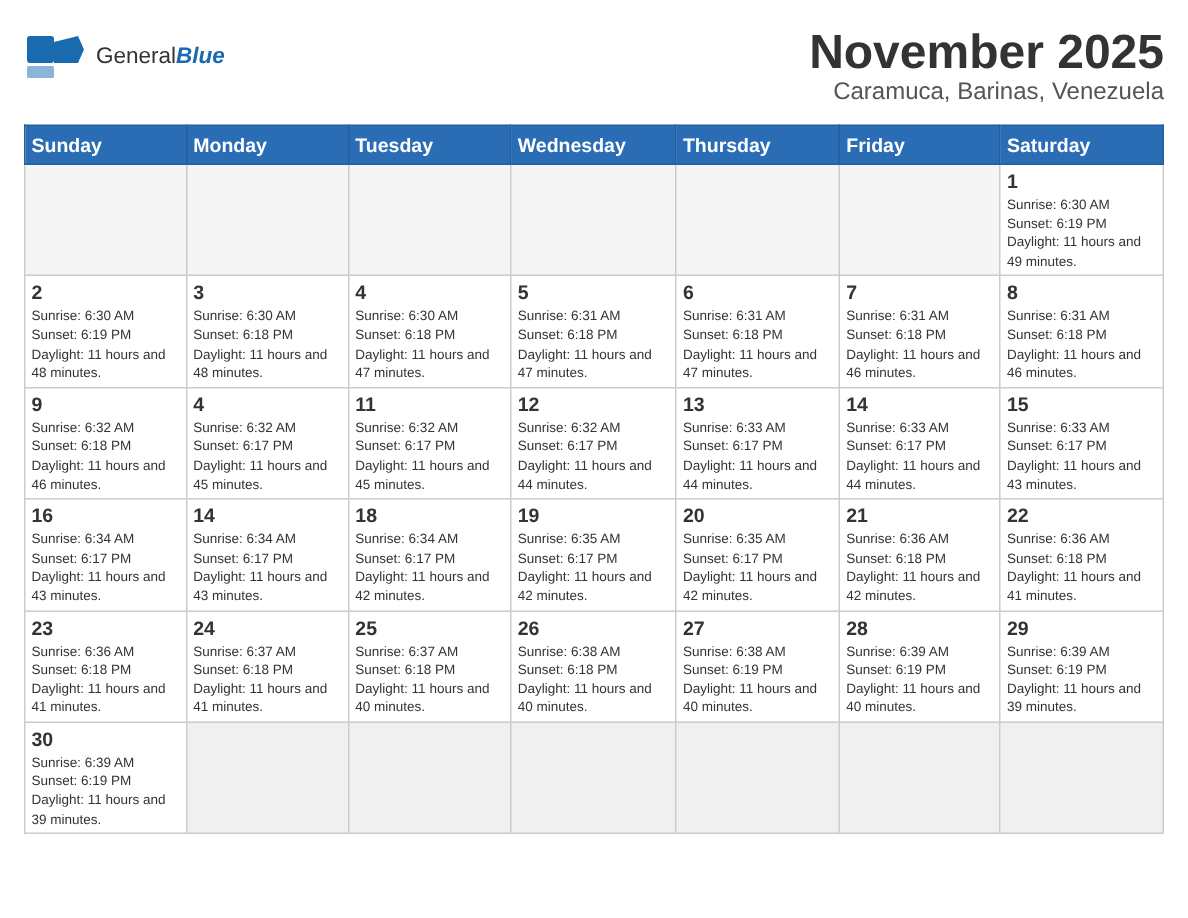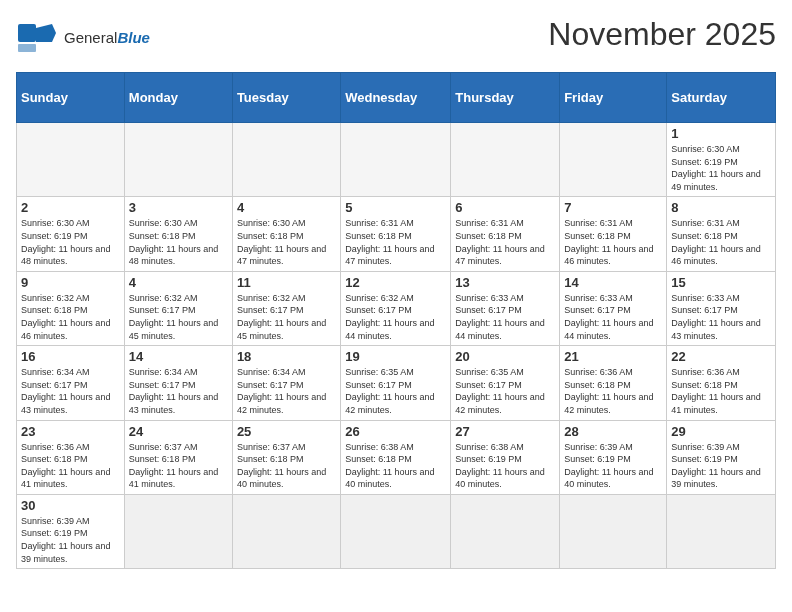--- a/index.html
+++ b/index.html
@@ -14,38 +14,38 @@
       display: flex;
       justify-content: space-between;
       align-items: flex-start;
       margin-bottom: 12px;
     }
     .title-area {
       text-align: right;
     }
     .month-title {
       font-size: 32px;
-      font-weight: normal;
+      font-weight: bold;
       color: #333;
     }
     .location {
       font-size: 16px;
       color: #555;
     }
     .calendar {
       width: 100%;
       border-collapse: collapse;
       border: 1px solid #ccc;
     }
     .calendar th {
       background: #2a6db5;
       color: #fff;
       font-size: 13px;
       font-weight: bold;
-      padding: 17px 4px;
+      padding: 5px 4px;
       text-align: left;
       border: 1px solid #2060a0;
     }
     .calendar td {
       vertical-align: top;
       border: 1px solid #ccc;
       padding: 3px 4px;
       width: 113px;
       min-height: 80px;
       font-size: 9.5px;
@@ -107,20 +107,21 @@
       <polygon points="20,12 36,8 40,17 36,26 20,26" fill="#1a6ab0"></polygon>
       <rect x="2" y="28" width="18" height="8" rx="1" fill="#1a6ab0" opacity="0.5"></rect>
     </svg>
     <div class="logo-label">
       <span class="logo-general">General</span>
       <span class="logo-blue-word">Blue</span>
     </div>
   </div>
   <div class="title-area">
     <div class="month-title">November 2025</div>
+    <div class="location">Caramuca, Barinas, Venezuela</div>
   </div>
 </div>
 
 <table class="calendar">
   <thead>
     <tr>
     <th>Sunday</th>
         <th>Monday</th>
         <th>Tuesday</th>
         <th>Wednesday</th>

